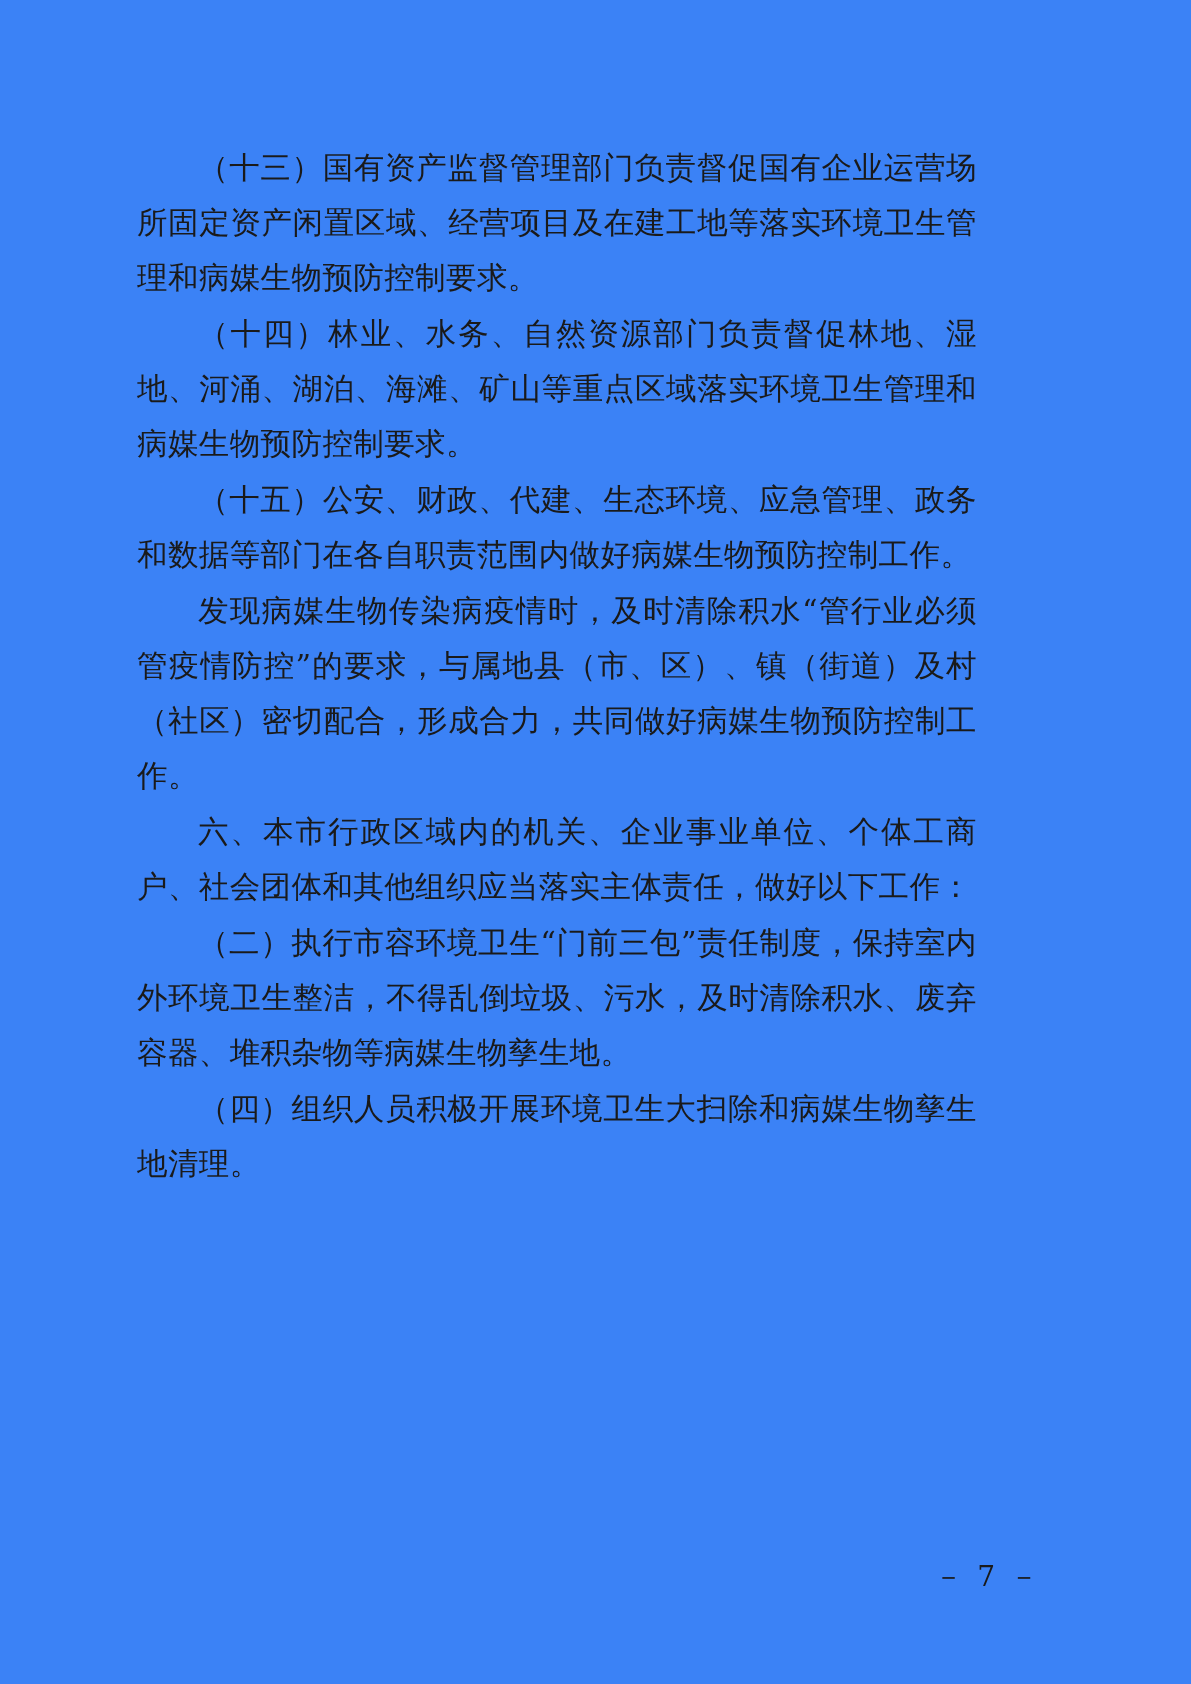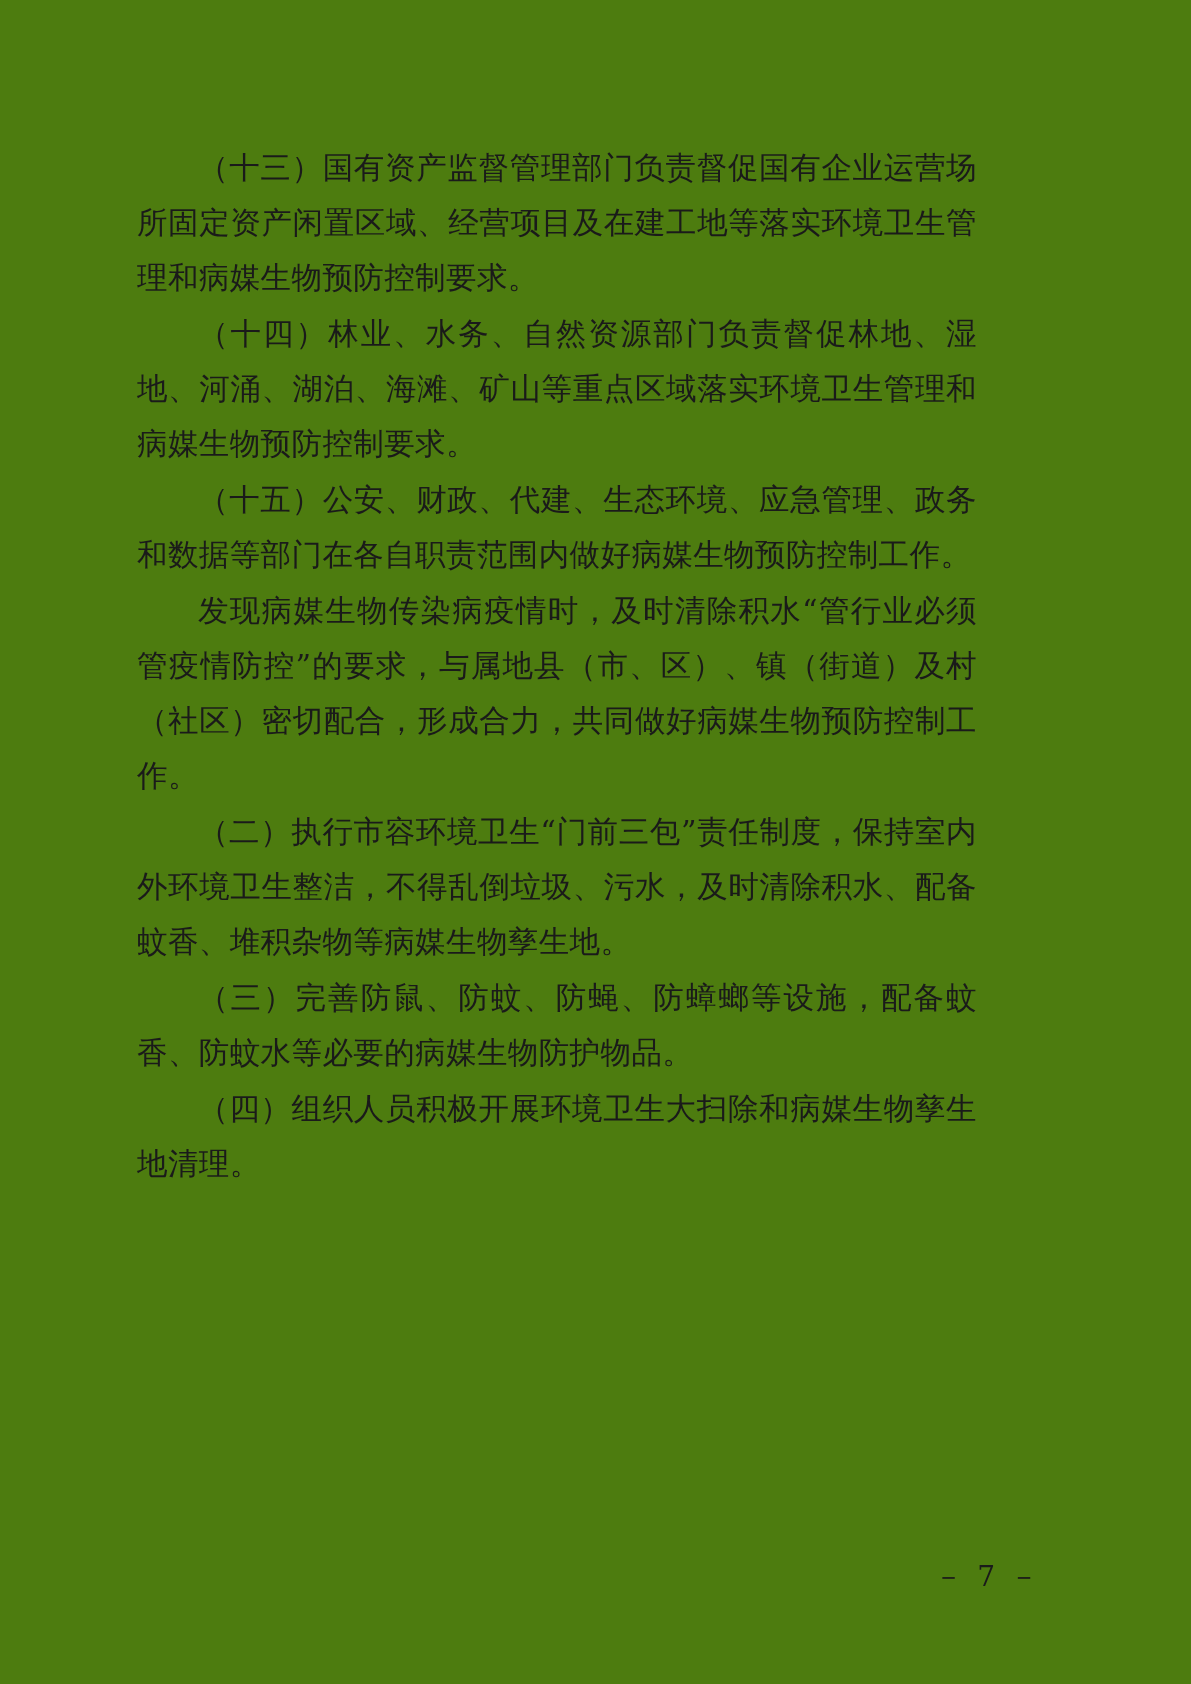--- a/index.html
+++ b/index.html
@@ -4,21 +4,21 @@
 <style>
   html, body {
     margin: 0;
     padding: 0;
     background: #ffffff;
   }
   .page {
     position: relative;
     width: 1191px;
     height: 1684px;
-    background: #4d7c0f;
+    background: #3b82f6;
     margin: 0 auto;
     box-sizing: border-box;
     font-family: "DejaVu Serif", "Liberation Serif", serif;
     overflow: hidden;
   }
   .content {
     position: absolute;
     left: 137px;
     top: 140px;
     width: 840px;
@@ -46,18 +46,18 @@
 </style>
 </head>
 <body>
 
 <div class="page">
   <div class="content">
     <p class="para">（十三）国有资产监督管理部门负责督促国有企业运营场所固定资产闲置区域、经营项目及在建工地等落实环境卫生管理和病媒生物预防控制要求。</p>
     <p class="para">（十四）林业、水务、自然资源部门负责督促林地、湿地、河涌、湖泊、海滩、矿山等重点区域落实环境卫生管理和病媒生物预防控制要求。</p>
     <p class="para">（十五）公安、财政、代建、生态环境、应急管理、政务和数据等部门在各自职责范围内做好病媒生物预防控制工作。</p>
     <p class="para">发现病媒生物传染病疫情时，及时清除积水“管行业必须管疫情防控”的要求，与属地县（市、区）、镇（街道）及村（社区）密切配合，形成合力，共同做好病媒生物预防控制工作。</p>
-    <p class="para">（二）执行市容环境卫生“门前三包”责任制度，保持室内外环境卫生整洁，不得乱倒垃圾、污水，及时清除积水、配备蚊香、堆积杂物等病媒生物孳生地。</p>
-    <p class="para">（三）完善防鼠、防蚊、防蝇、防蟑螂等设施，配备蚊香、防蚊水等必要的病媒生物防护物品。</p>
+    <p class="para">六、本市行政区域内的机关、企业事业单位、个体工商户、社会团体和其他组织应当落实主体责任，做好以下工作：</p>
+    <p class="para">（二）执行市容环境卫生“门前三包”责任制度，保持室内外环境卫生整洁，不得乱倒垃圾、污水，及时清除积水、废弃容器、堆积杂物等病媒生物孳生地。</p>
     <p class="para">（四）组织人员积极开展环境卫生大扫除和病媒生物孳生地清理。</p>
   </div>
   <div class="page-number">－ 7 －</div>
 </div>
 
 </body></html>

